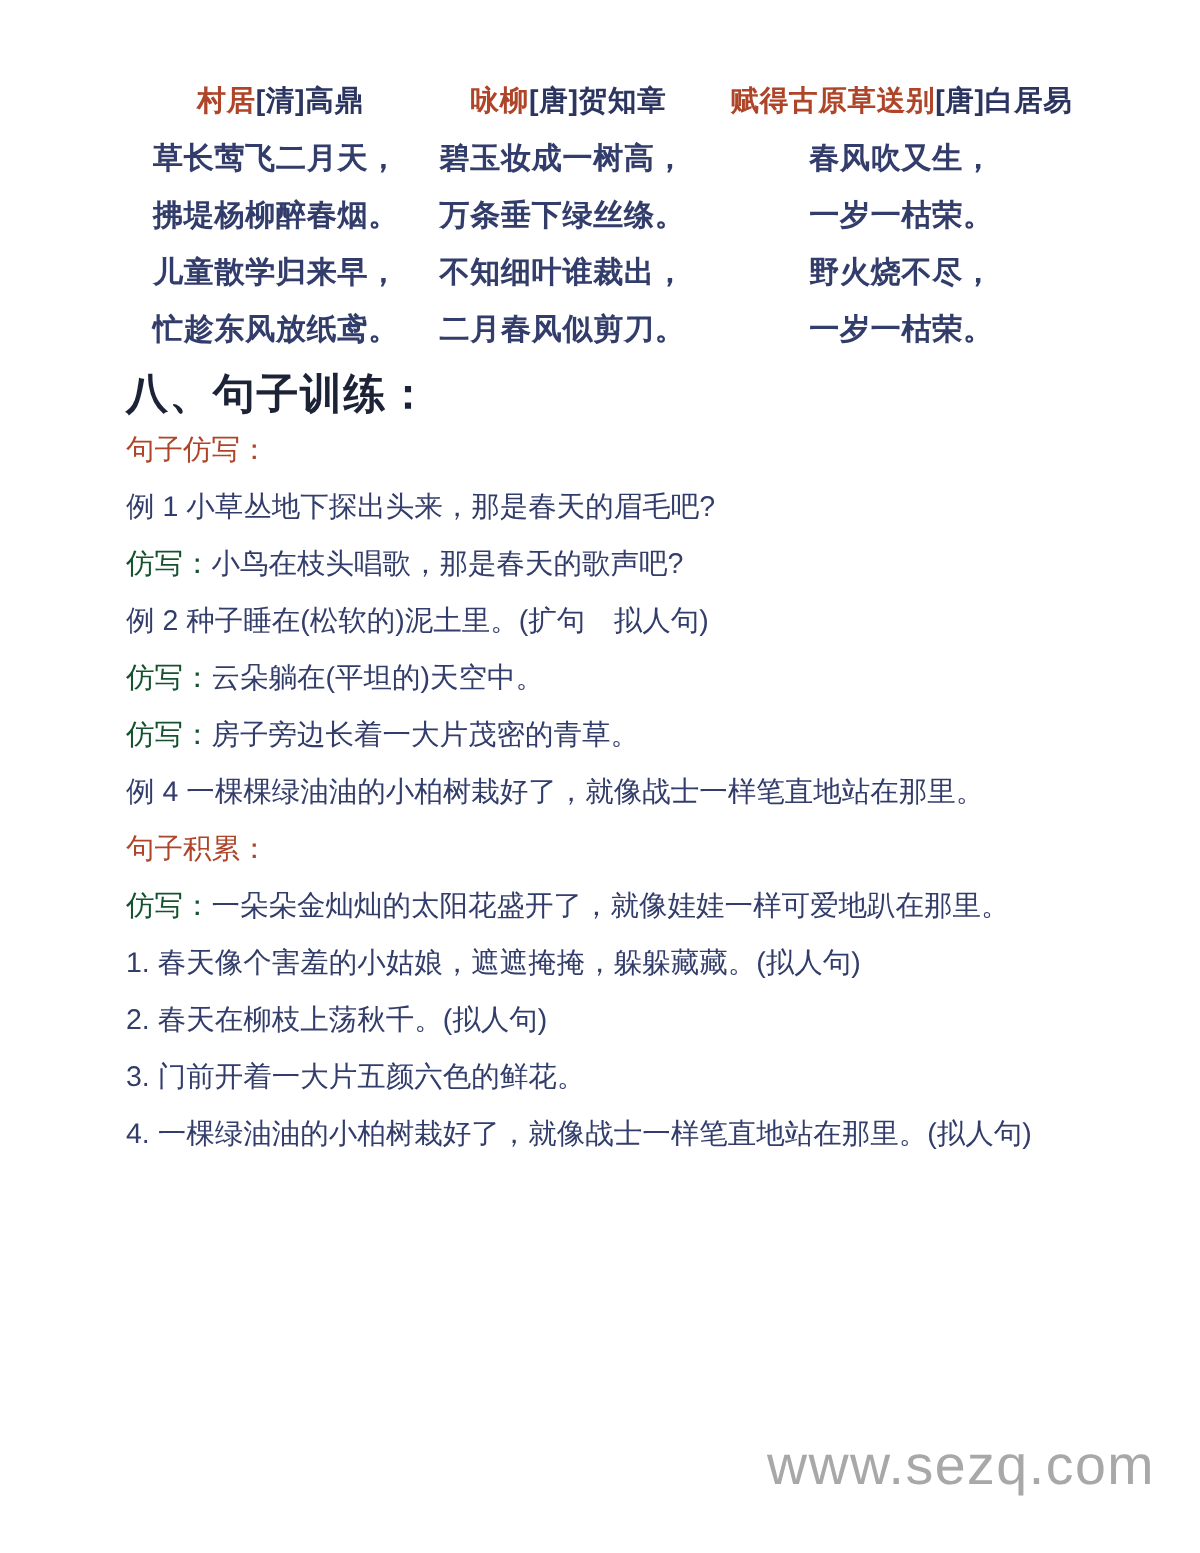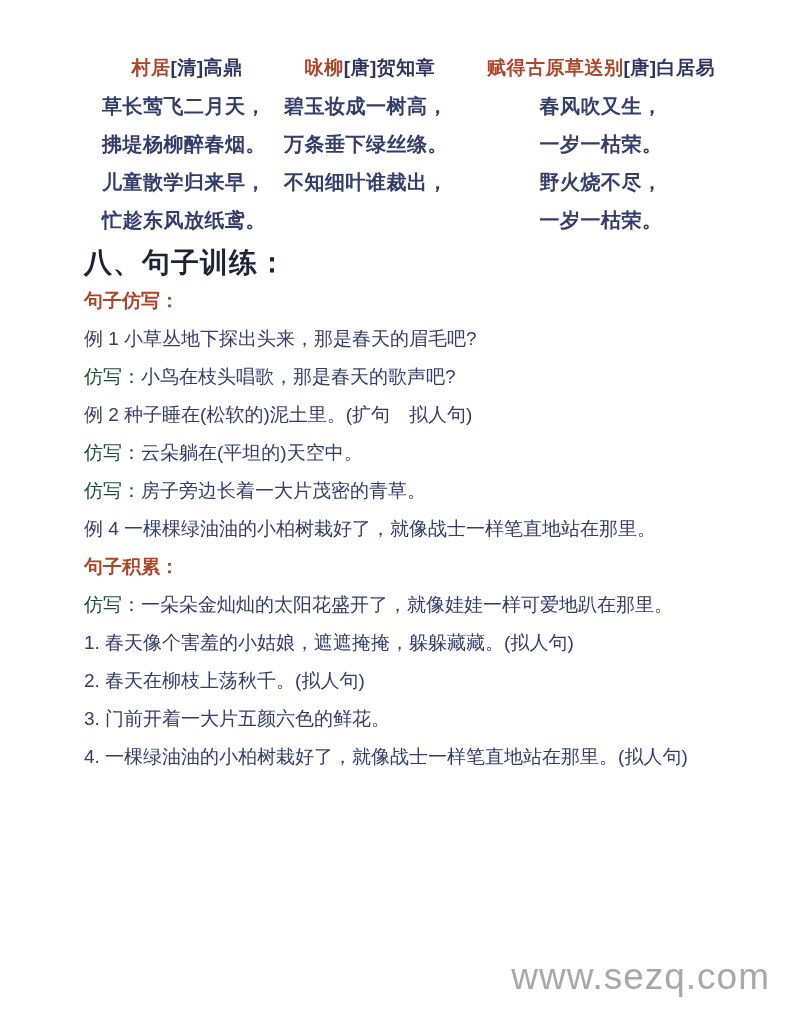--- a/index.html
+++ b/index.html
@@ -19,21 +19,21 @@
   .poem {
     position: absolute;
     top: 49px;
     font-size: 20px;
     font-weight: 600;
     color: #333d6b;
     line-height: 38px;
     letter-spacing: 0.5px;
   }
   .poem-1 { left: 102px; width: 170px; }
-  .poem-2 { left: 284px; width: 172px; }
+  .poem-2 { left: 293px; width: 172px; }
   .poem-3 { left: 470px; width: 262px; text-align: center; }
   .poem .title-row {
     text-align: center;
     white-space: nowrap;
     font-size: 19px;
     font-weight: 700;
   }
   .poem .ptitle { color: #ae4529; }
   .poem .pauthor { color: #2c3560; }
   .pline { white-space: nowrap; }
@@ -53,21 +53,21 @@
     white-space: nowrap;
   }
   .heading {
     font-size: 28px;
     font-weight: 700;
     color: #1d2336;
     letter-spacing: 1px;
   }
   .sub-label {
     color: #ae4529;
-    font-weight: 700;
+    font-weight: 400;
   }
   .mimic-label {
     color: #14532d;
     font-weight: 400;
   }
   
   .watermark {
     position: absolute;
     right: 30px;
     top: 956px;
@@ -92,20 +92,21 @@
     <div class="pline">忙趁东风放纸鸢。</div>
   </div>
 
   <div class="poem poem-2">
     <div class="title-row">
       <span class="ptitle">咏柳</span><span class="pauthor">[唐]贺知章</span>
     </div>
     <div class="pline">碧玉妆成一树高，</div>
     <div class="pline">万条垂下绿丝绦。</div>
     <div class="pline">不知细叶谁裁出，</div>
+    <div class="pline">二月春风似剪刀。</div>
   </div>
 
   <div class="poem poem-3">
     <div class="title-row">
       <span class="ptitle">赋得古原草送别</span><span class="pauthor">[唐]白居易</span>
     </div>
     <div class="pline">春风吹又生，</div>
     <div class="pline">一岁一枯荣。</div>
     <div class="pline">野火烧不尽，</div>
     <div class="pline">一岁一枯荣。</div>

